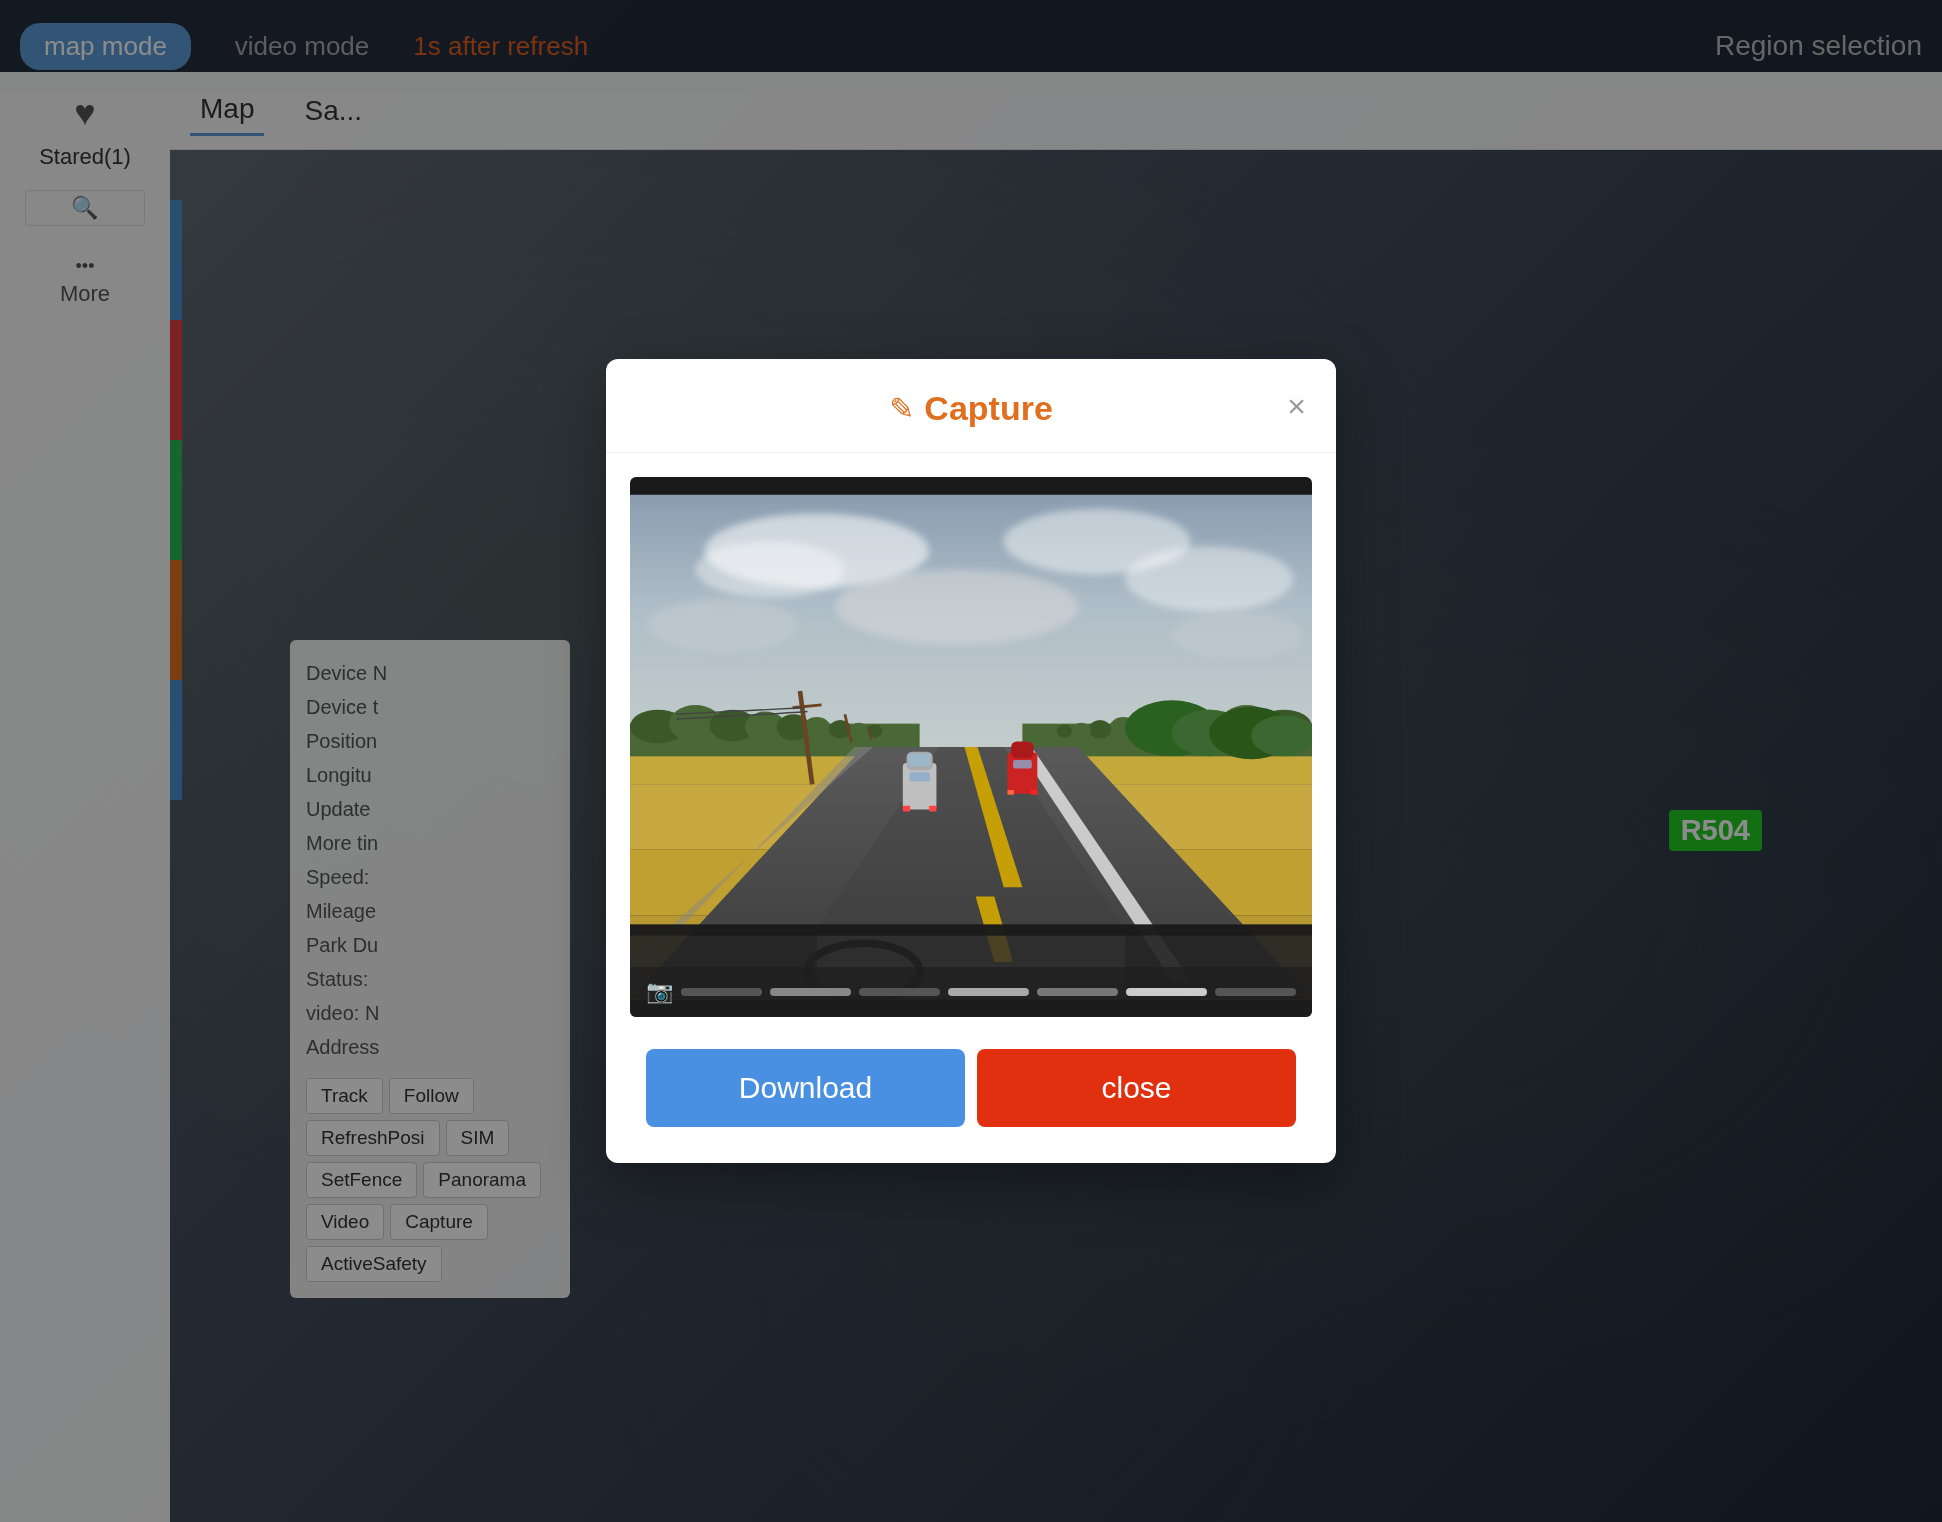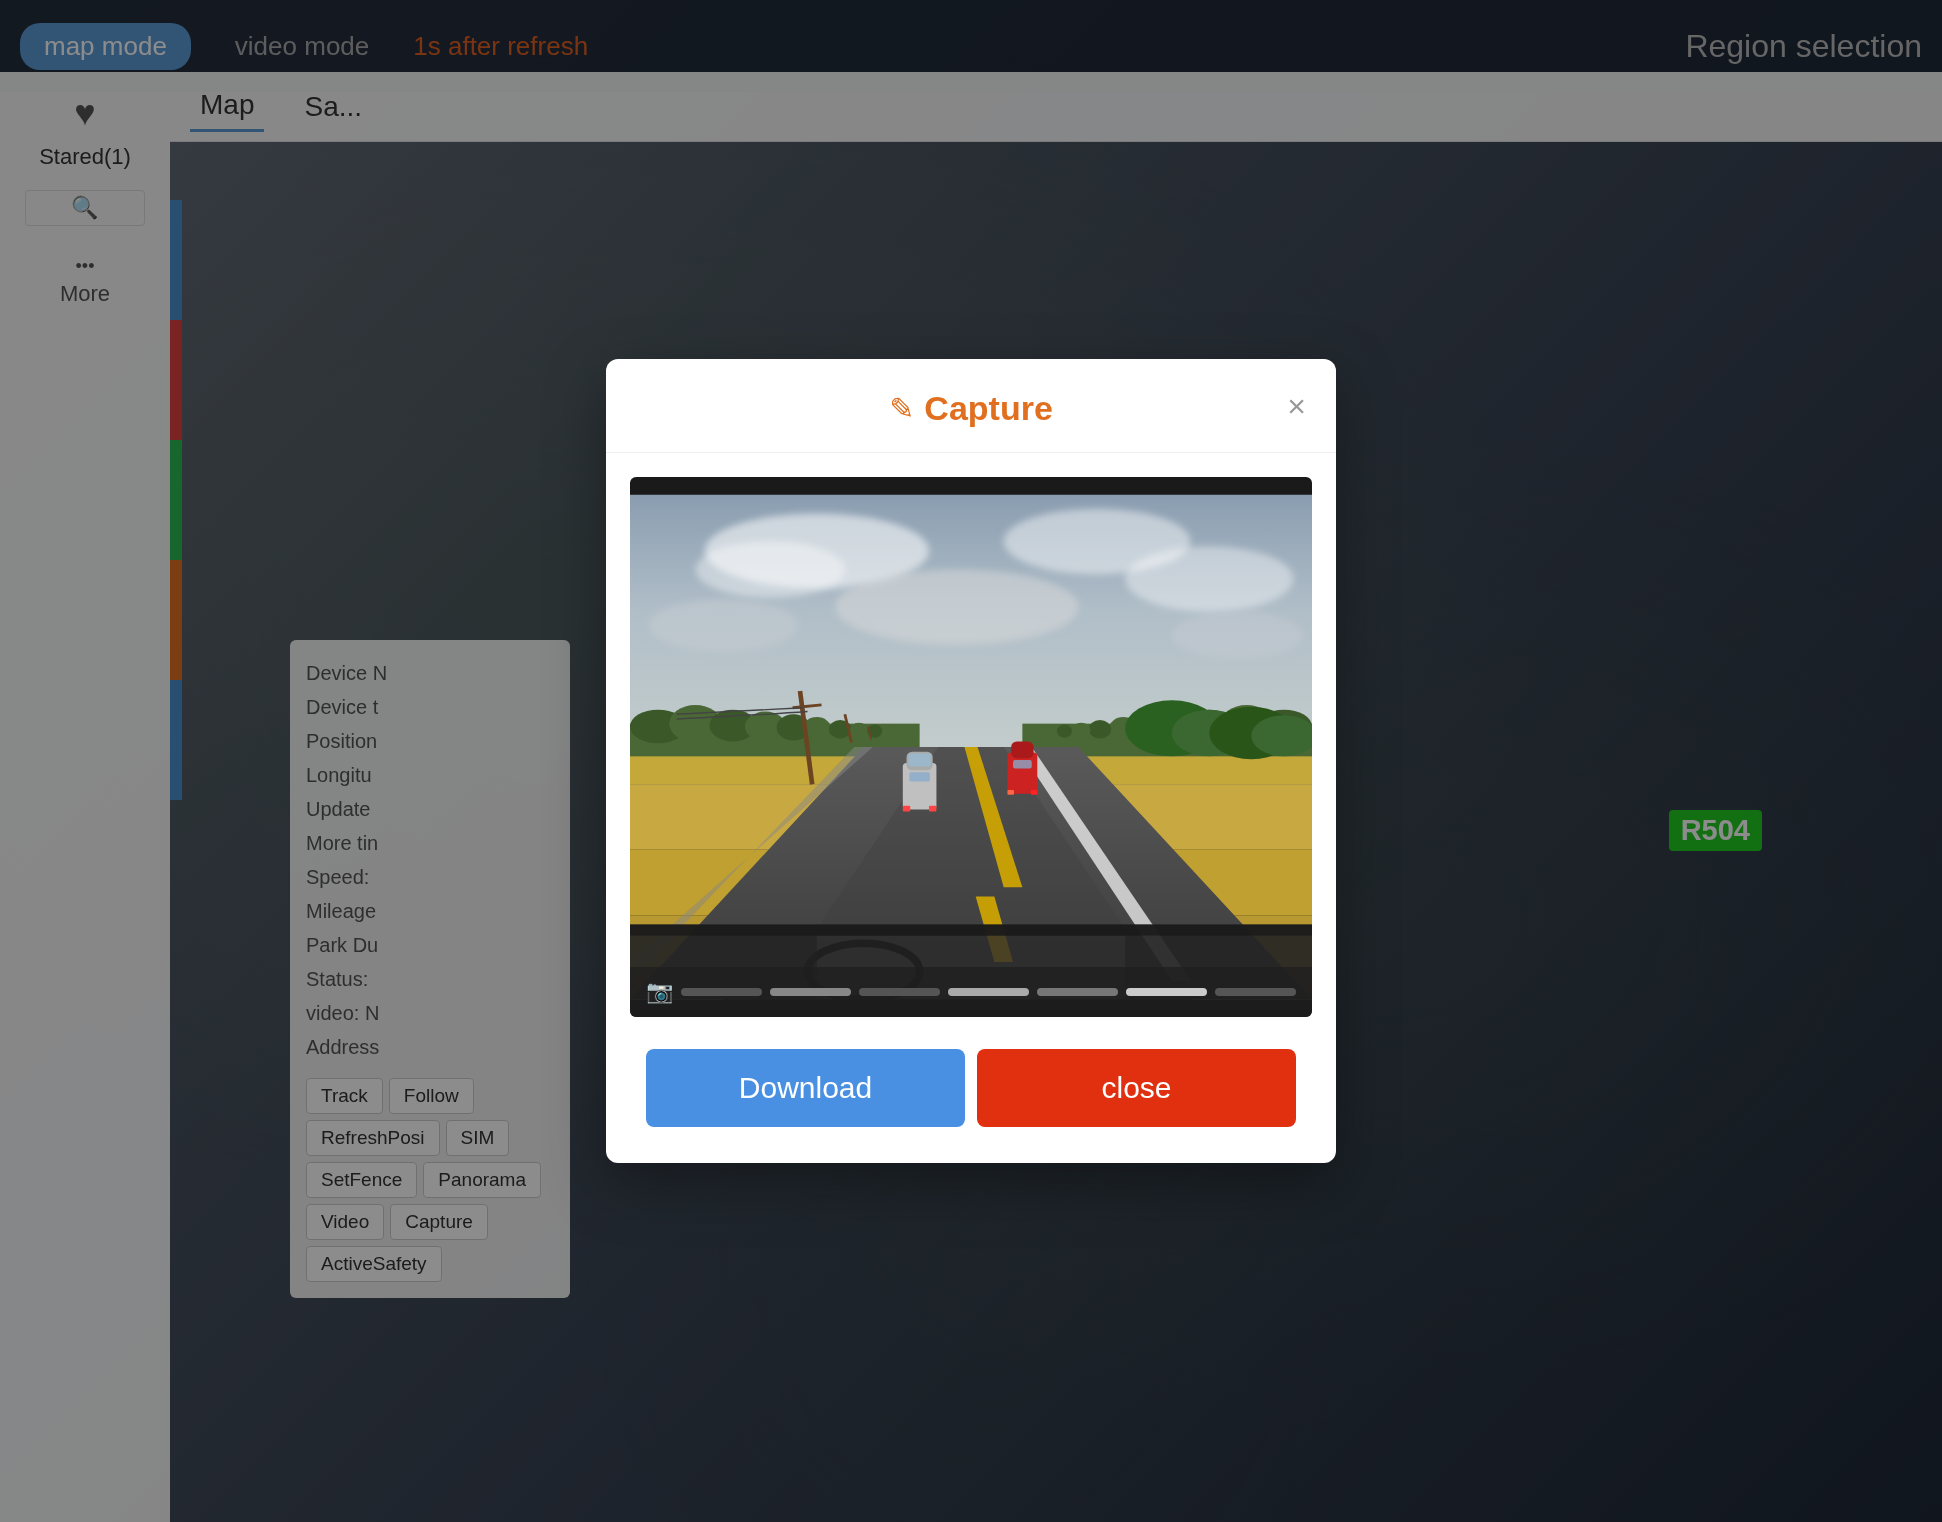--- a/index.html
+++ b/index.html
@@ -67,21 +67,21 @@
 
     .refresh-label {
       color: #e06020;
       font-size: 26px;
       font-weight: 400;
     }
 
     .region-selection {
       margin-left: auto;
       color: #bbb;
-      font-size: 32px;
+      font-size: 28px;
     }
 
     
     .left-sidebar {
       position: absolute;
       top: 72px; left: 0;
       width: 170px;
       height: calc(100% - 72px);
       background: rgba(255,255,255,0.95);
       z-index: 10;
@@ -127,21 +127,21 @@
 
     .sidebar-dots {
       font-size: 18px;
       color: #555;
     }
 
     
     .nav-bar {
       position: absolute;
       top: 72px; left: 170px; right: 0;
-      height: 70px;
+      height: 78px;
       background: rgba(255,255,255,0.95);
       z-index: 10;
       display: flex;
       align-items: center;
       padding: 0 20px;
       gap: 30px;
       border-bottom: 1px solid #e0e0e0;
     }
 
     .nav-tab {

